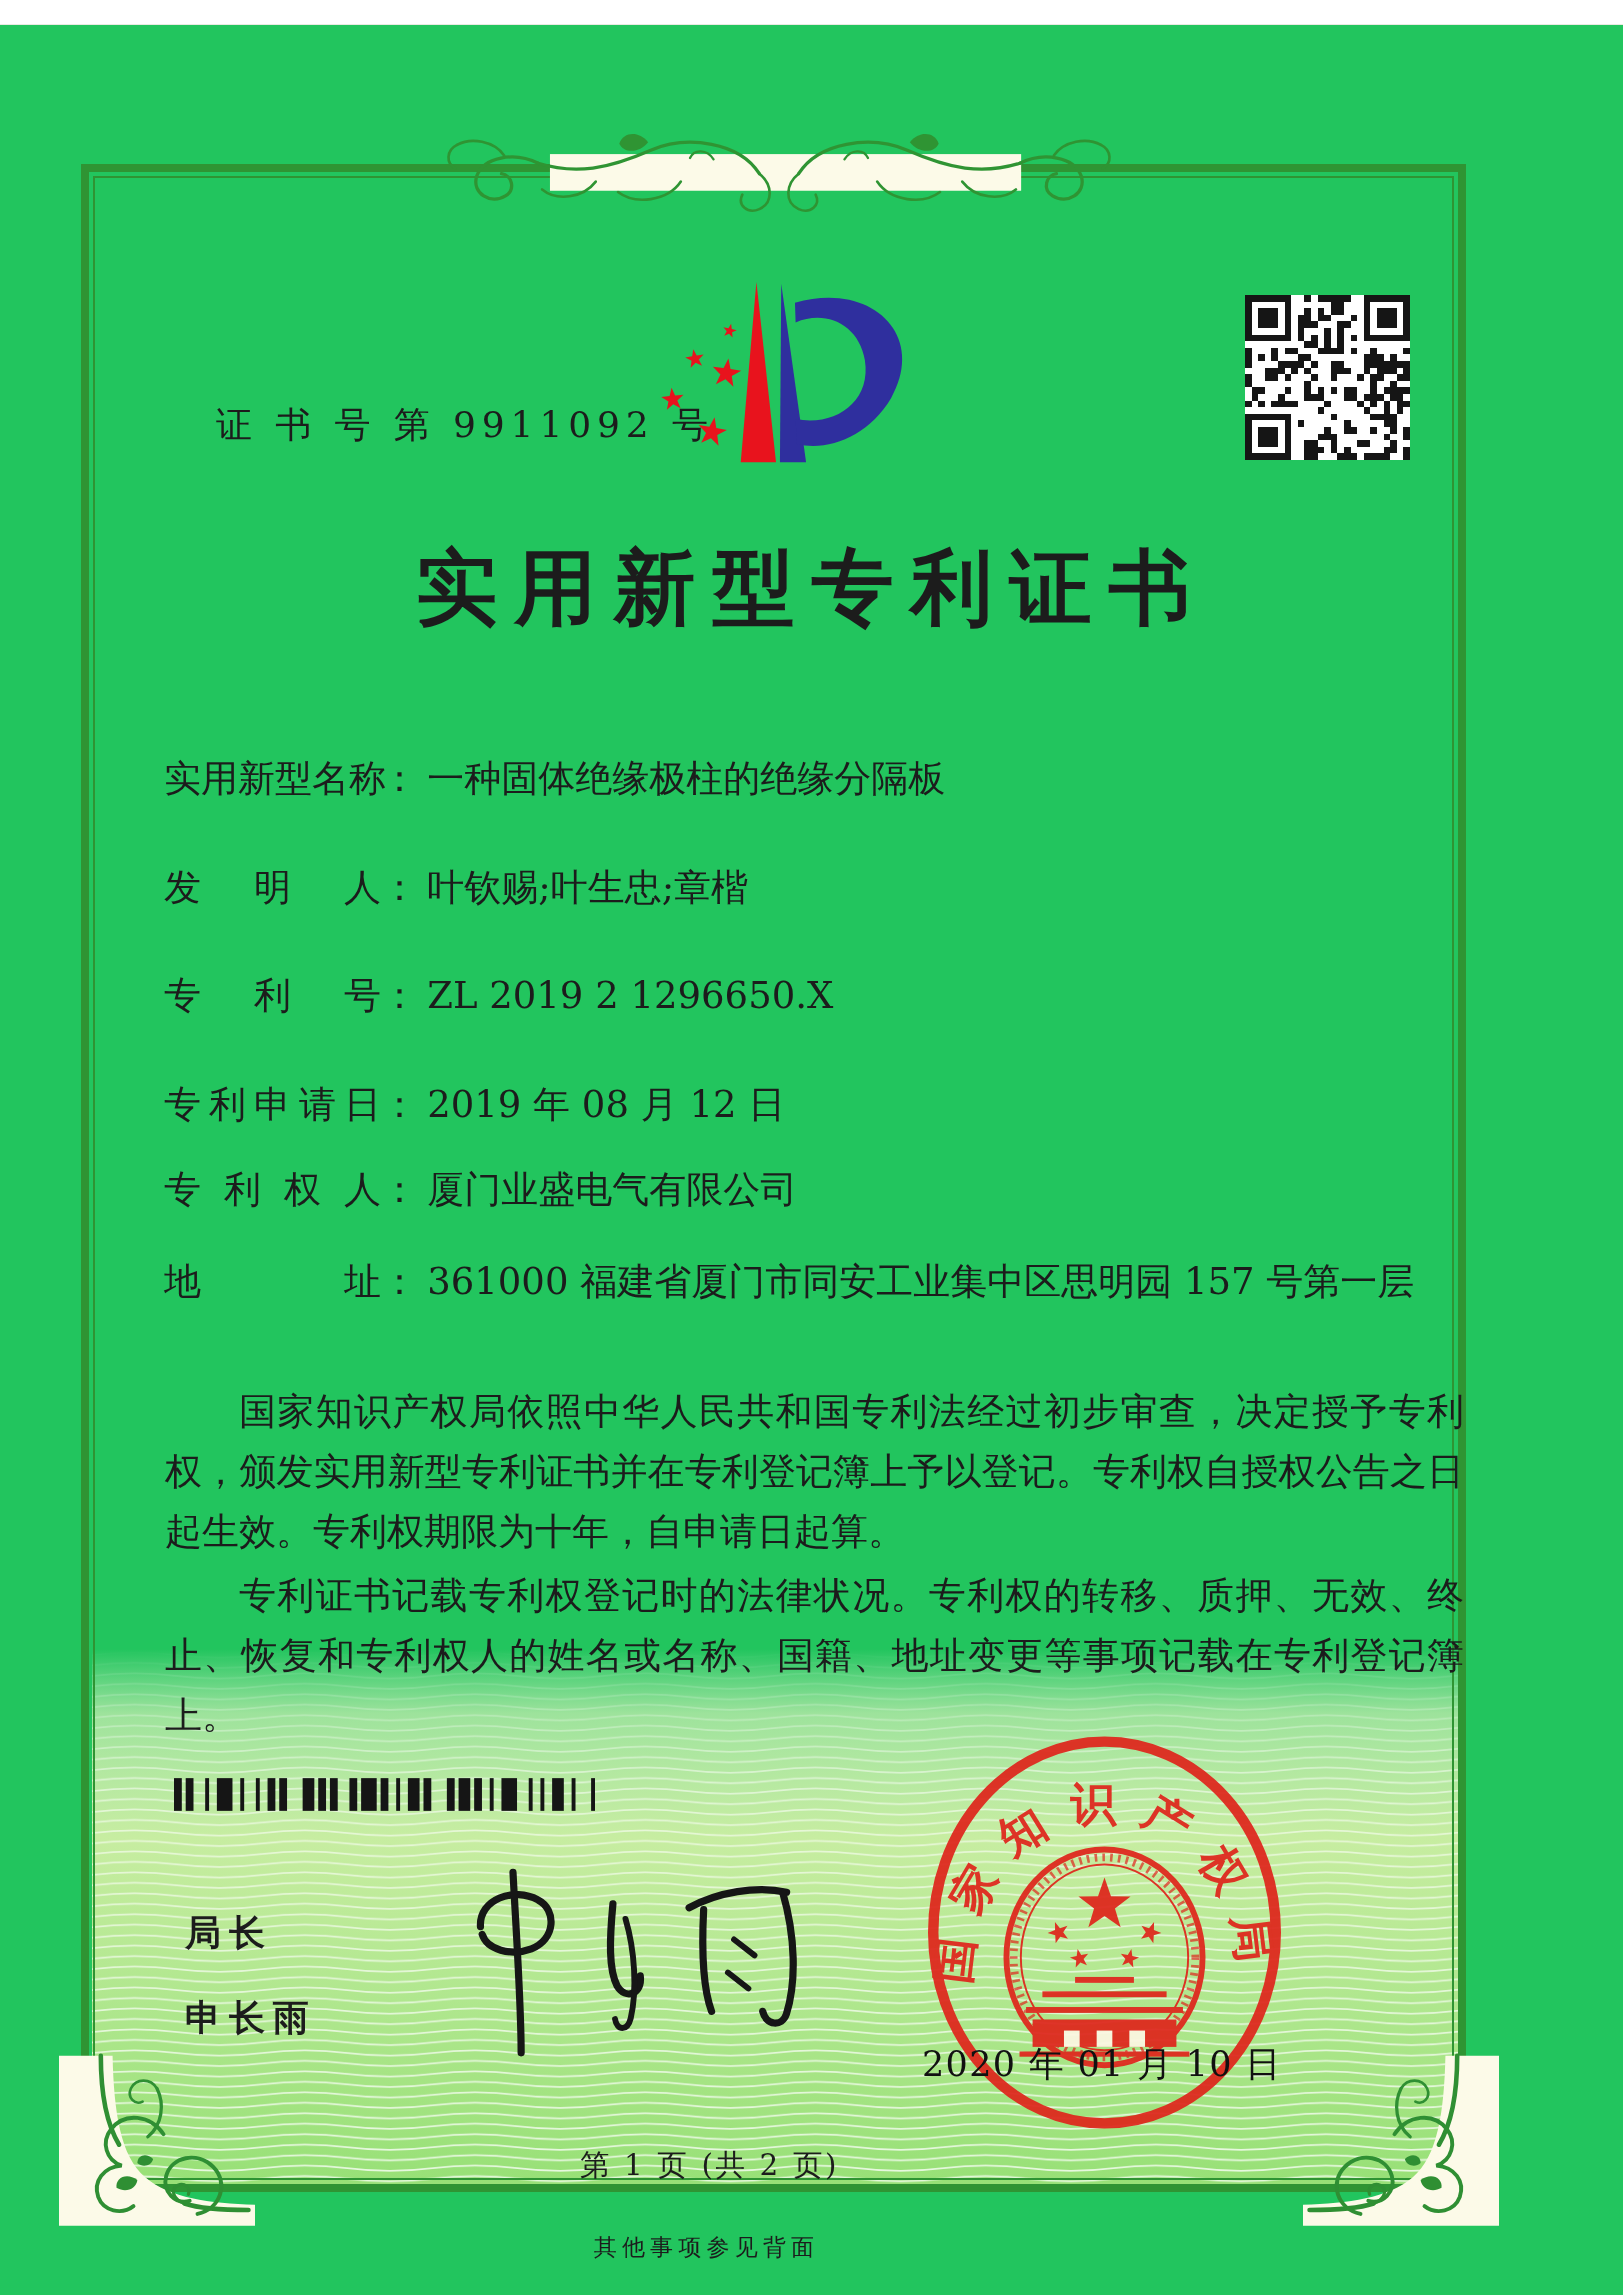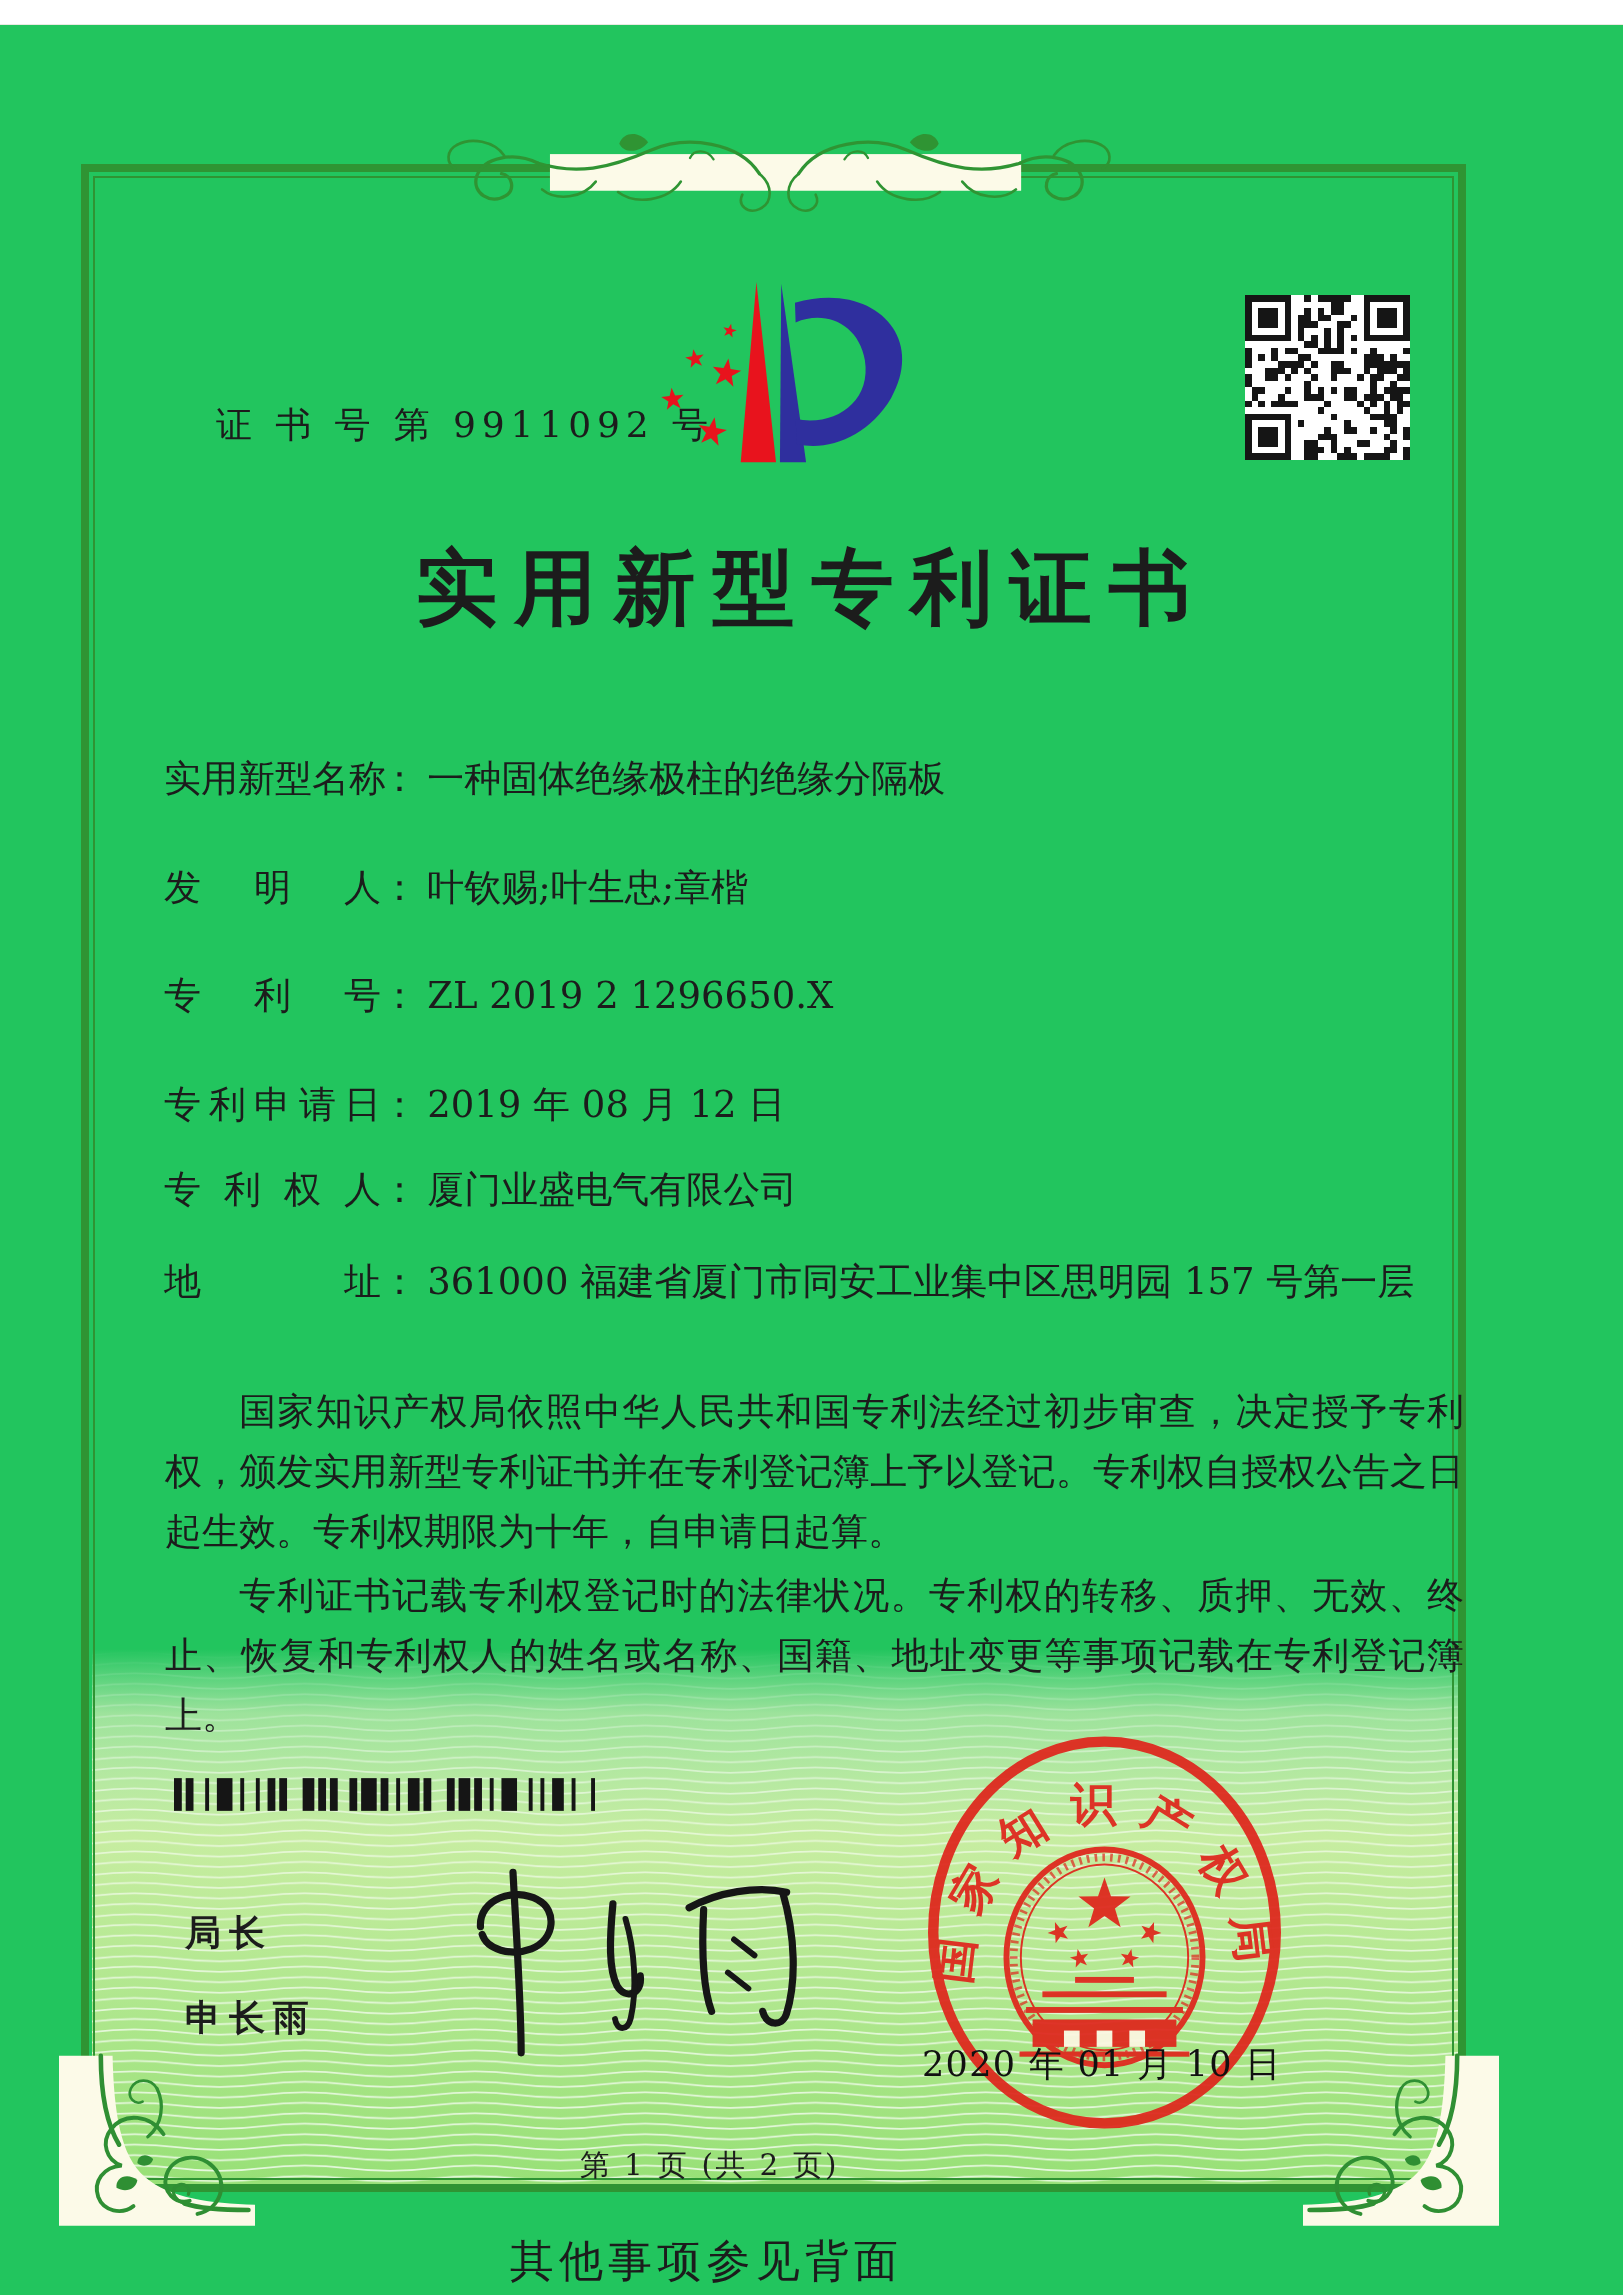--- a/index.html
+++ b/index.html
@@ -38,21 +38,21 @@
   
   #barcode{left:174px;top:1778px;z-index:4;}
   .director-label{left:185px;top:1909px;font-family:Liberation Mono, monospace;
                   font-weight:bold;font-size:36px;letter-spacing:7.9px;z-index:4;}
   .director-name{left:185px;top:1994px;font-family:"DejaVu Sans","Liberation Sans",sans-serif;
                  font-weight:bold;font-size:36px;letter-spacing:7.9px;z-index:4;}
   #signature{left:419px;top:1841px;z-index:4;}
   #seal{left:911px;top:1719px;z-index:5;opacity:.93;}
   .seal-date{left:922px;top:2041px;font-size:35px;letter-spacing:1.3px;color:#111;z-index:6;}
   .page-num{left:497px;top:2146px;width:425px;text-align:center;font-size:29.5px;letter-spacing:2.6px;z-index:4;}
-  .back-note{left:458px;top:2232px;width:497px;text-align:center;font-size:44px;letter-spacing:5.2px;z-index:4;}
+  .back-note{left:458px;top:2232px;width:497px;text-align:center;font-size:23px;letter-spacing:5.2px;z-index:4;}
 </style>
 </head>
 <body>
 
 <div class="page">
 
   <div class="abs scan-strip"></div>
 
   <svg id="band" class="abs" width="1367" height="539" viewBox="0 0 2088 823">
     <defs>

